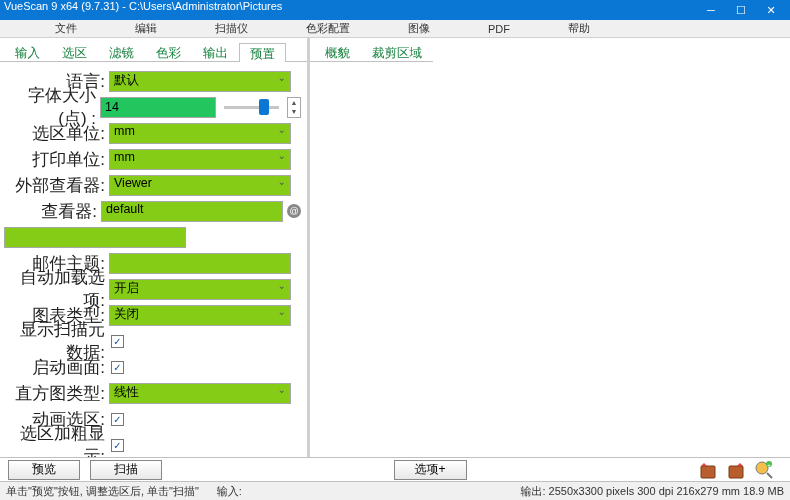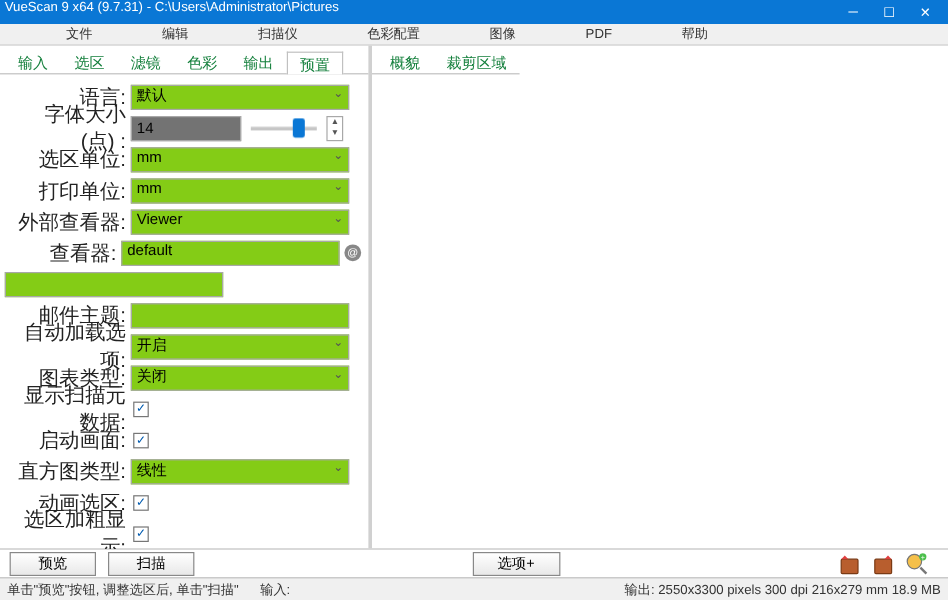--- a/index.html
+++ b/index.html
@@ -23,21 +23,21 @@
 
 .form-area { flex: 1; overflow-y: auto; padding: 8px 6px 8px 4px; }
 .form-row { display: flex; align-items: center; margin-bottom: 4px; height: 22px; }
 .form-label { width: 105px; text-align: right; padding-right: 4px; font-size: 17px; color: #222; }
 .form-ctrl { flex: 1; display: flex; align-items: center; }
 .select, .textfield { width: 182px; height: 21px; border: 1px solid #a8a8a8; background: #84cc16; font-size: 12.5px; padding: 0 4px; display: flex; justify-content: space-between; }
 .select .arrow { font-size: 10px; color: #555; }
 .textfield.wide { width: 182px; }
 .chk { width: 13px; height: 13px; border: 1px solid #767676; background: #fff; display: inline-flex; align-items: center; justify-content: center; font-size: 10px; color: #005bb0; margin-left: 2px; }
 .slider-wrap { display: flex; align-items: center; }
-.num-input { width: 92px; height: 21px; border: 1px solid #a8a8a8; background: #737373; font-size: 12.5px; padding: 0 4px; }
+.num-input { width: 116px; height: 21px; border: 1px solid #a8a8a8; background: #22c55e; font-size: 12.5px; padding: 0 4px; }
 .slider-track { width: 55px; height: 3px; background: #c6c6c6; margin: 0 8px; position: relative; }
 .slider-thumb { position: absolute; width: 10px; height: 16px; background: #0a77d5; top: -7px; left: 35px; border-radius: 2px; }
 .spinner { width: 14px; height: 21px; border: 1px solid #a8a8a8; display: flex; flex-direction: column; font-size: 7px; }
 .spinner div { flex: 1; display: flex; align-items: center; justify-content: center; color: #555; }
 .at-icon { width: 14px; height: 14px; border-radius: 50%; background: #888; color: #fff; font-size: 9px; display: flex; align-items: center; justify-content: center; margin-left: 4px; }
 
 .bottom-bar { height: 23px; display: flex; align-items: center; padding: 0 8px; gap: 10px; }
 .btn { height: 20px; padding: 0 20px; border: 1px solid #888; background: linear-gradient(#fff,#e8e8e8); font-size: 12px; display: flex; align-items: center; justify-content: center; min-width: 72px; }
 .bb-spacer { flex: 1; }
 .tool-icons { display: flex; gap: 8px; padding-right: 8px; }

